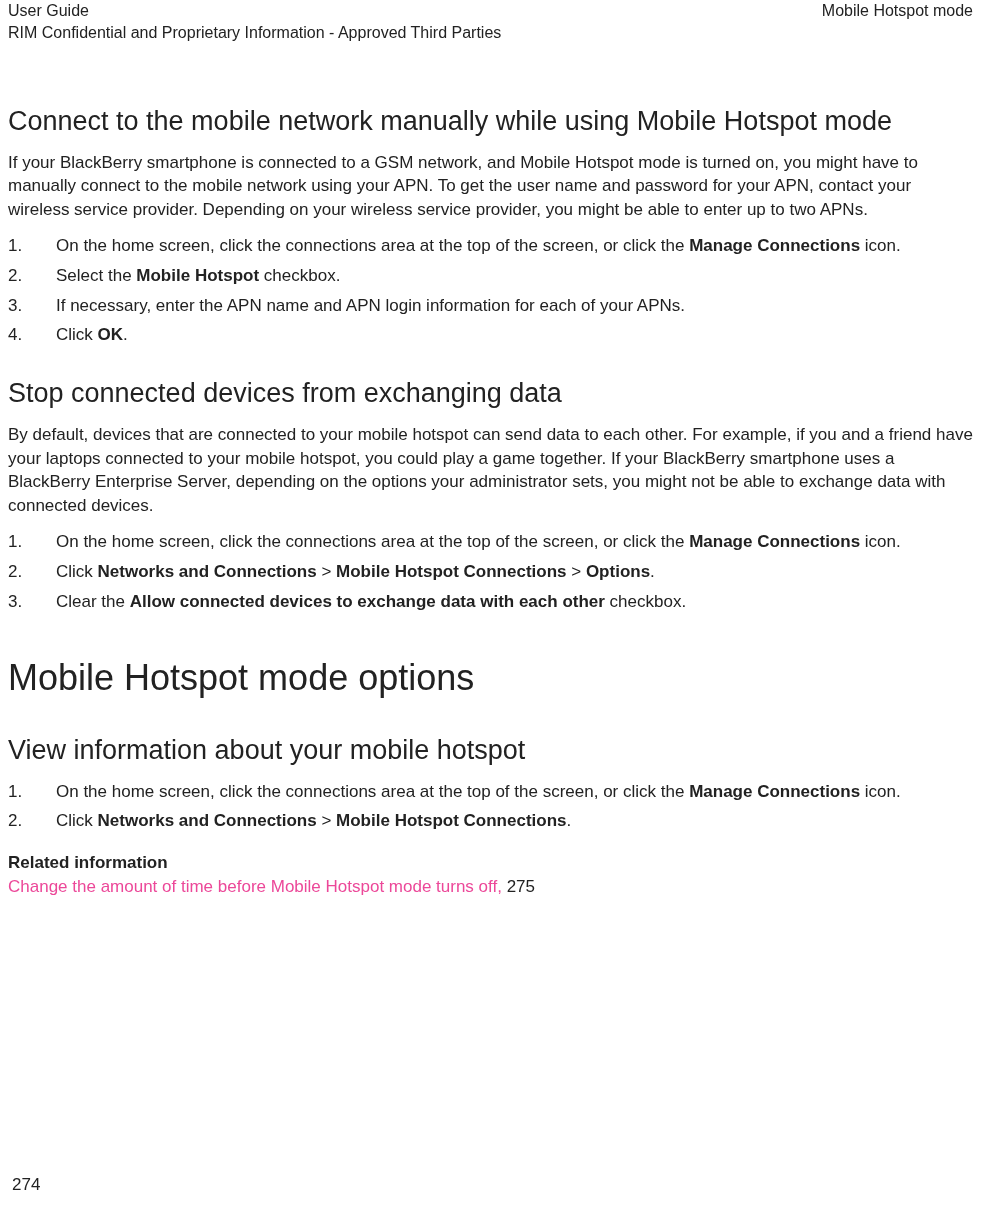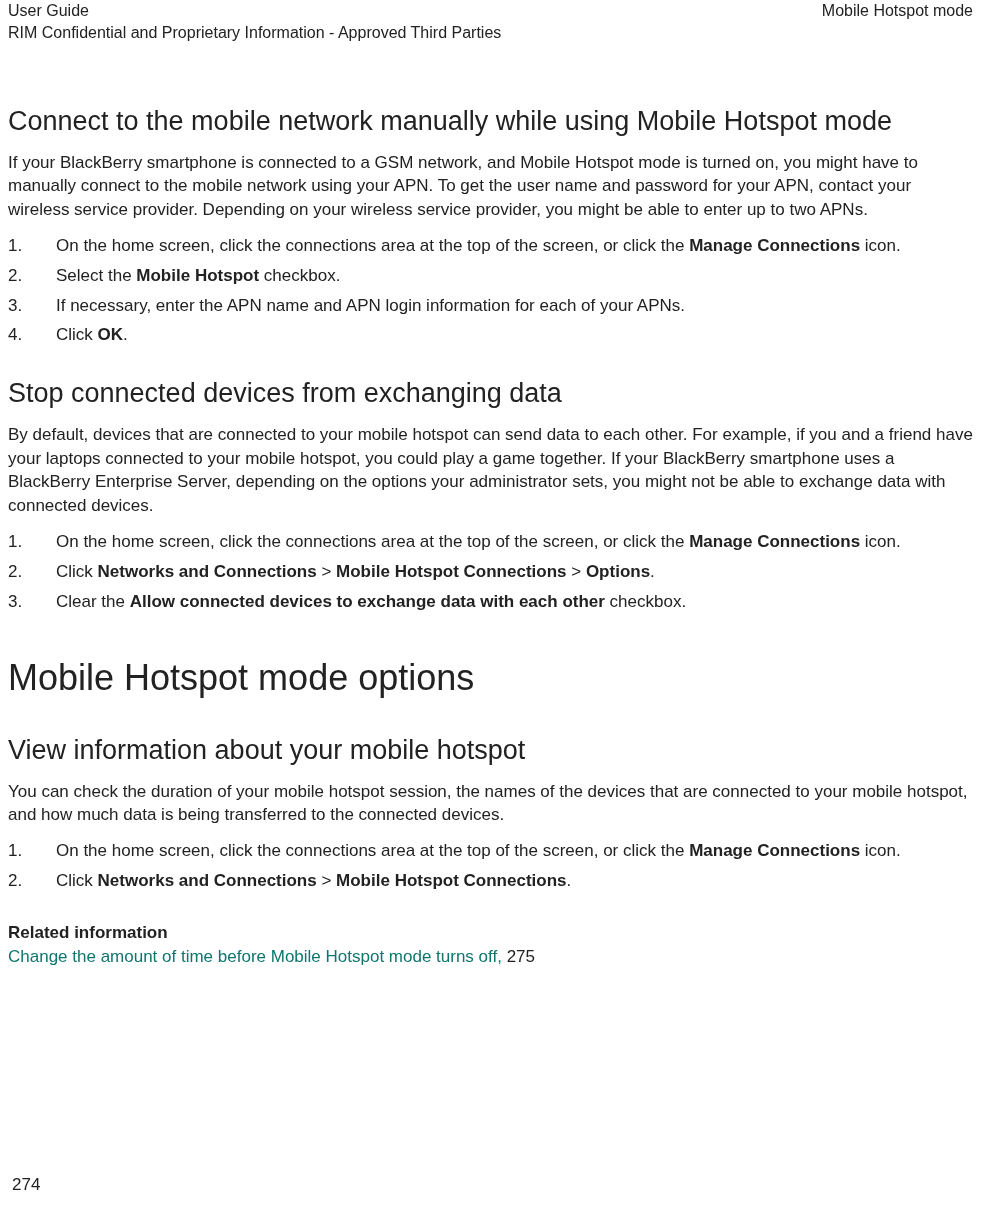--- a/index.html
+++ b/index.html
@@ -56,24 +56,24 @@
   }
   ol.steps > li::before {
     content: counter(step) ".";
     position: absolute;
     left: 0;
     top: 0;
   }
   .bold { font-weight: 700; }
   .related-heading {
     font-weight: 700;
-    margin-top: 28px;
+    margin-top: 18px;
   }
   .link {
-    color: #0f766e;
+    color: #ec4899;
   }
   .footer {
     position: absolute;
     bottom: 8px;
     left: 12px;
     font-size: 17px;
   }
 </style>
 </head>
 <body>
@@ -100,21 +100,20 @@
   <p class="body">By default, devices that are connected to your mobile hotspot can send data to each other. For example, if you and a friend have your laptops connected to your mobile hotspot, you could play a game together. If your BlackBerry smartphone uses a BlackBerry Enterprise Server, depending on the options your administrator sets, you might not be able to exchange data with connected devices.</p>
   <ol class="steps">
     <li><span>On the home screen, click the connections area at the top of the screen, or click the </span><span class="bold">Manage Connections</span><span> icon.</span></li>
     <li><span>Click </span><span class="bold">Networks and Connections</span><span> &gt; </span><span class="bold">Mobile Hotspot Connections</span><span> &gt; </span><span class="bold">Options</span><span>.</span></li>
     <li><span>Clear the </span><span class="bold">Allow connected devices to exchange data with each other</span><span> checkbox.</span></li>
   </ol>
 
   <h1 class="mainhead">Mobile Hotspot mode options</h1>
 
   <h2 class="subhead">View information about your mobile hotspot</h2>
-  <p class="body">You can check the duration of your mobile hotspot session, the names of the devices that are connected to your mobile hotspot, and how much data is being transferred to the connected devices.</p>
   <ol class="steps" style="margin-bottom:16px;">
     <li><span>On the home screen, click the connections area at the top of the screen, or click the </span><span class="bold">Manage Connections</span><span> icon.</span></li>
     <li><span>Click </span><span class="bold">Networks and Connections</span><span> &gt; </span><span class="bold">Mobile Hotspot Connections</span><span>.</span></li>
   </ol>
 
   <div class="related-heading">Related information</div>
   <div>
     <span class="link">Change the amount of time before Mobile Hotspot mode turns off, </span><span>275</span>
   </div>
 

